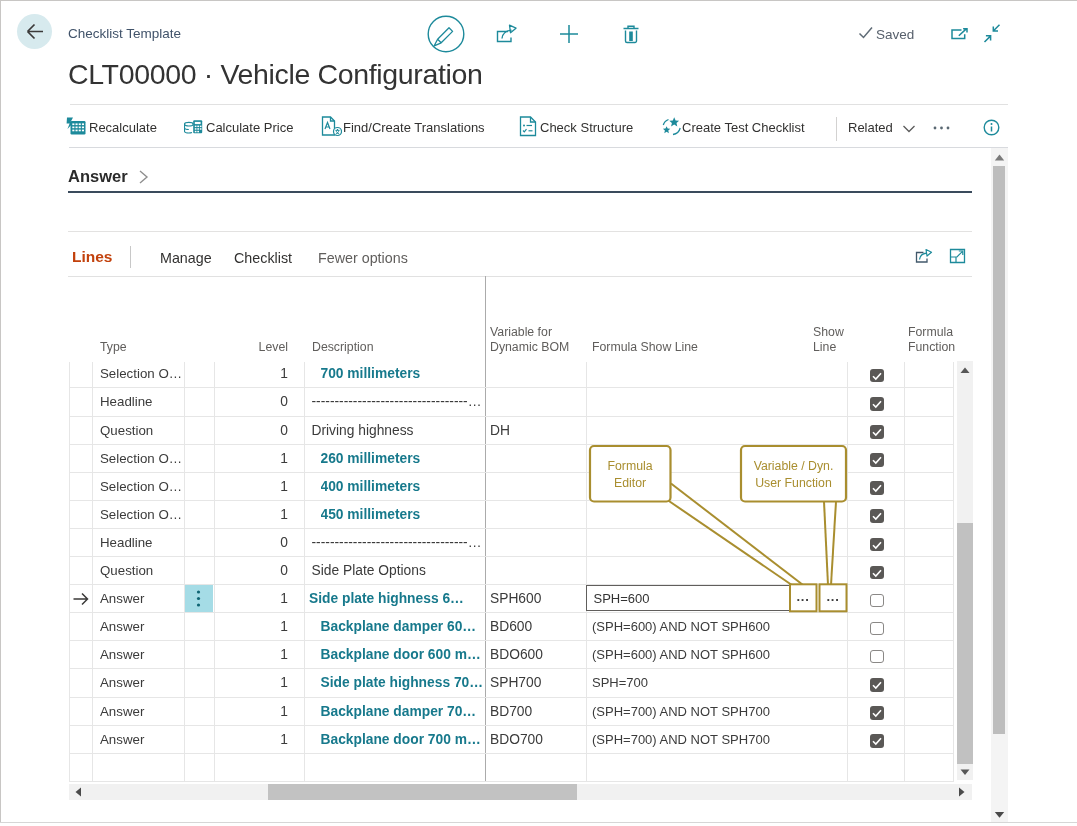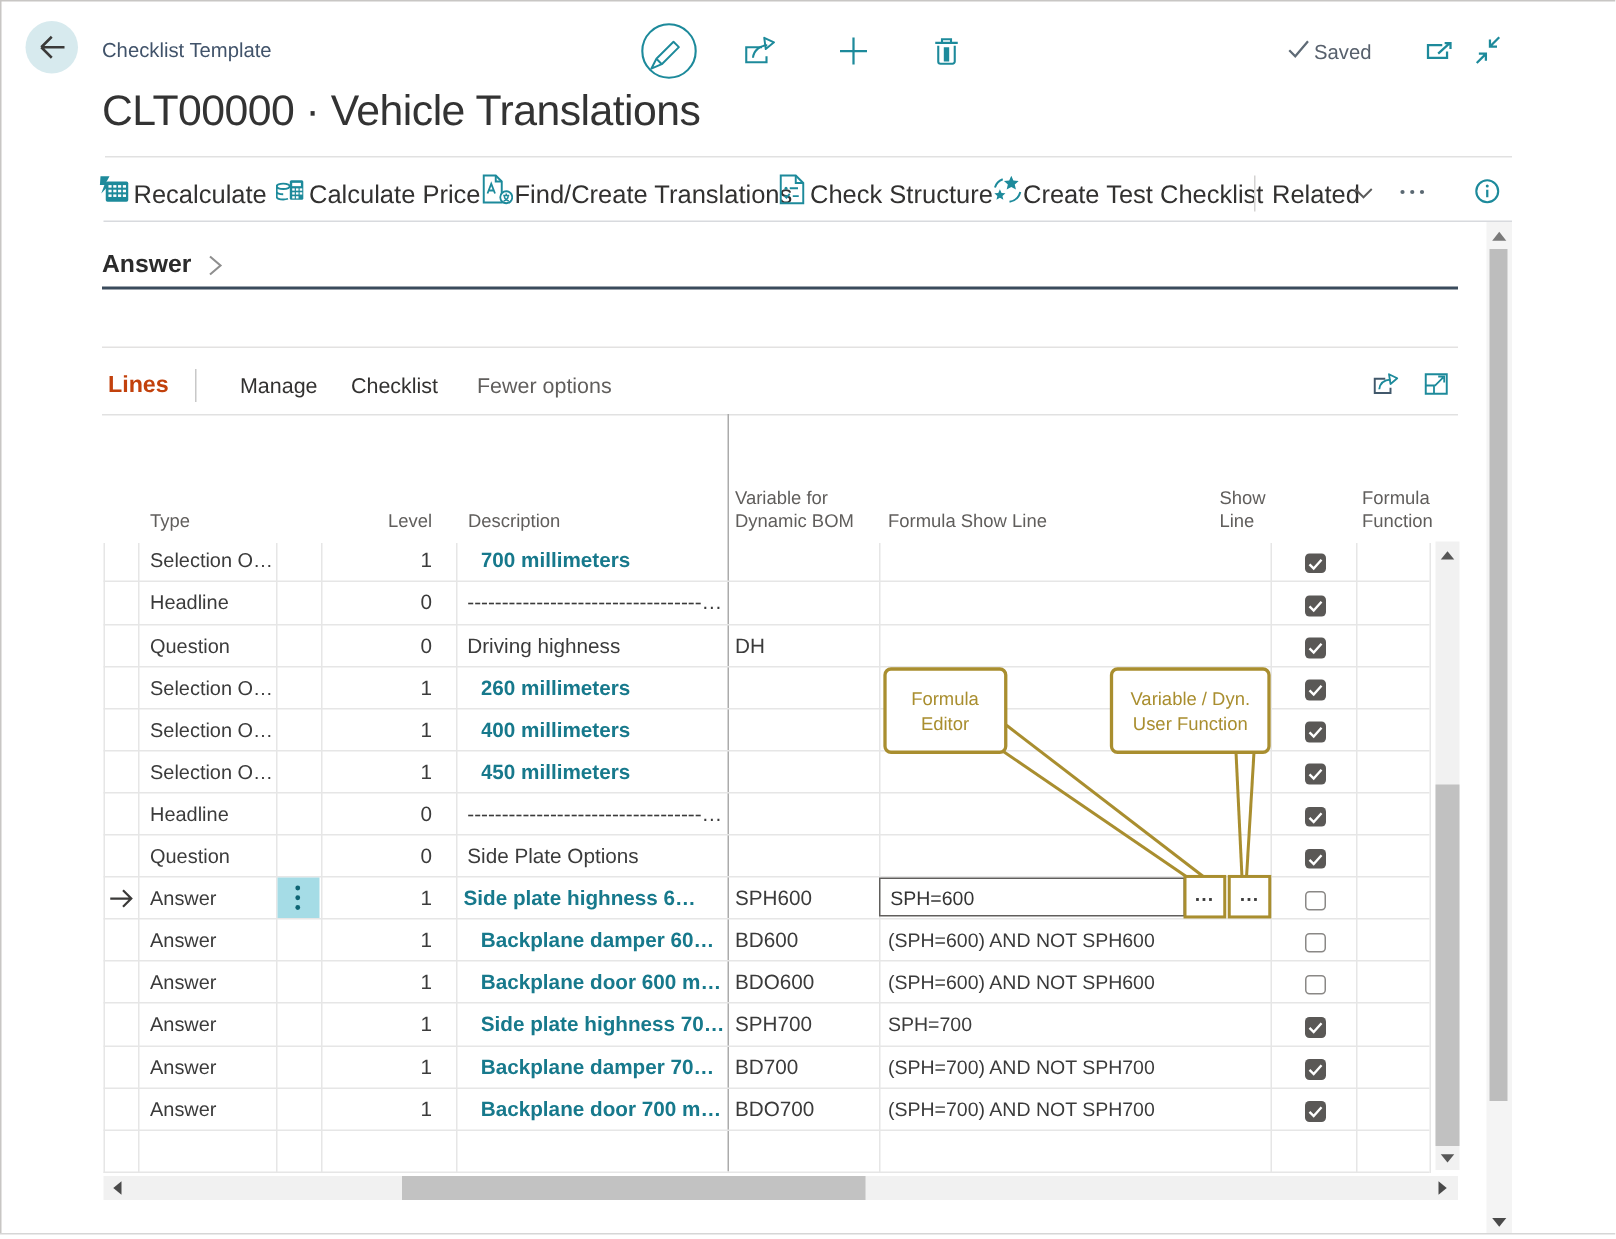--- a/index.html
+++ b/index.html
@@ -27,21 +27,21 @@
 
 <div class="abs" style="left:0;top:0;width:1077px;height:1px;background:#c8c6c4"></div>
 <div class="abs" style="left:0;top:0;width:1px;height:822px;background:#c8c6c4"></div>
 <div class="abs" style="left:0;top:822px;width:1077px;height:1px;background:#d6d6d6"></div>
 
 <div class="abs" style="left:17px;top:14px;width:35px;height:35px;border-radius:50%;background:#d7eaee"></div>
 <svg class="abs" style="left:17px;top:14px" width="35" height="35" viewBox="0 0 35 35">
   <path d="M10.5 17.5 H26 M10.5 17.5 L17.5 10.5 M10.5 17.5 L17.5 24.5" stroke="#3b3a39" stroke-width="1.7" fill="none"></path>
 </svg>
 <div class="txt" style="left:68px;top:26px;font-size:13.5px;color:#41536a">Checklist Template</div>
-<div class="txt" style="left:68px;top:58px;font-size:28.5px;color:#333;letter-spacing:-0.35px">CLT00000 · Vehicle Translations</div>
+<div class="txt" style="left:68px;top:58px;font-size:28.5px;color:#333;letter-spacing:-0.35px">CLT00000 · Vehicle Configuration</div>
 
 <svg class="abs" style="left:427px;top:15px" width="38" height="38" viewBox="0 0 38 38">
   <circle cx="19" cy="19" r="17.8" stroke="#1d8a9b" stroke-width="1.4" fill="none"></circle>
   <path d="M7.2 30.8 L10.6 24.2 L22 12.8 L25.6 16.4 L14.2 27.8 Z M10.6 24.2 L14.2 27.8" stroke="#1d8a9b" stroke-width="1.3" fill="none" stroke-linejoin="round"></path>
 </svg>
 
 <svg class="abs" style="left:495px;top:22px" width="24" height="24" viewBox="0 0 24 24">
   <path d="M13 9.5 H2.5 V19.5 H16 V15.5" stroke="#1d8a9b" stroke-width="1.4" fill="none"></path>
   <path d="M7 16.5 C7.5 11.5 11.5 8.5 16.5 8.2" stroke="#1d8a9b" stroke-width="1.4" fill="none"></path>
   <path d="M14.5 3.2 L21 6.2 L15.5 10.7 Z" stroke="#1d8a9b" stroke-width="1.3" fill="none" stroke-linejoin="round"></path>
@@ -67,21 +67,21 @@
   <path d="M15.5 8 H6 V16.6 H18.7 V12.3" stroke="#1d8a9b" stroke-width="1.5" fill="none"></path>
   <path d="M12.8 13.8 L20.3 6.9 M17.1 6.8 H21 V10.6" stroke="#1d8a9b" stroke-width="1.5" fill="none"></path>
 </svg>
 
 <svg class="abs" style="left:980px;top:22px" width="24" height="24" viewBox="0 0 24 24">
   <path d="M19.5 2.8 L13.5 8.8 M13.3 4.4 V9.1 H18 M4.5 20 L10.4 14.1 M10.6 18.5 V13.8 H5.9" stroke="#1d8a9b" stroke-width="1.5" fill="none"></path>
 </svg>
 
 <div class="hline" style="left:70px;top:104px;width:938px;background:#e1e1e1"></div>
 
-<div id="actionbar" style="position:absolute;left:0;top:112px;width:1077px;height:34px;font-size:17px;color:#323130">
+<div id="actionbar" style="position:absolute;left:0;top:112px;width:1077px;height:34px;font-size:13px;color:#323130">
 
   <svg class="abs" style="left:66px;top:4px" width="20" height="20" viewBox="0 0 20 20">
     <path d="M1 1.5 L7 1.5 L4.6 6 L8 6 L1.5 13 L3.6 7.4 L0.6 7.4 Z" fill="#1d8a9b"></path>
     <rect x="4.5" y="5" width="15" height="13.5" rx="1.2" fill="#1d8a9b"></rect>
     <g fill="#fff">
       <rect x="6.3" y="10.5" width="2.1" height="1.7"></rect>
           <rect x="9.5" y="10.5" width="2.1" height="1.7"></rect>
           <rect x="12.7" y="10.5" width="2.1" height="1.7"></rect>
           <rect x="15.9" y="10.5" width="2.1" height="1.7"></rect>
       <rect x="6.3" y="13.6" width="2.1" height="1.7"></rect>

